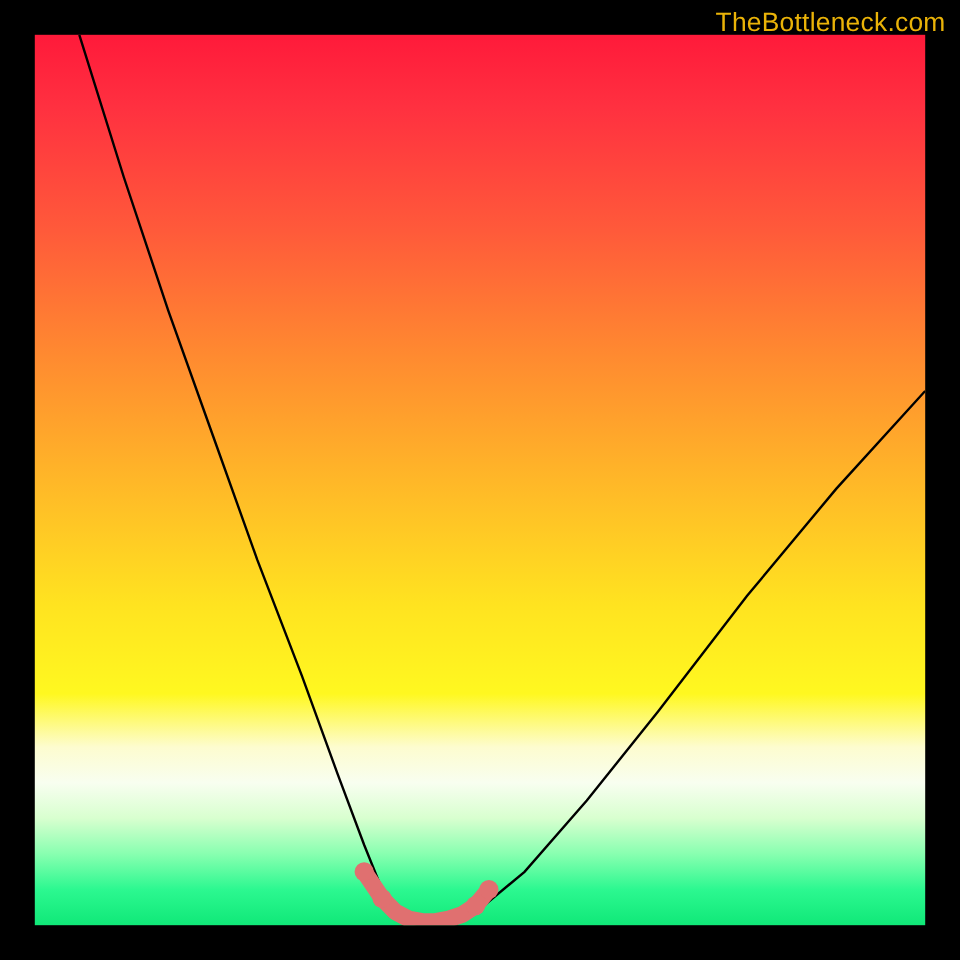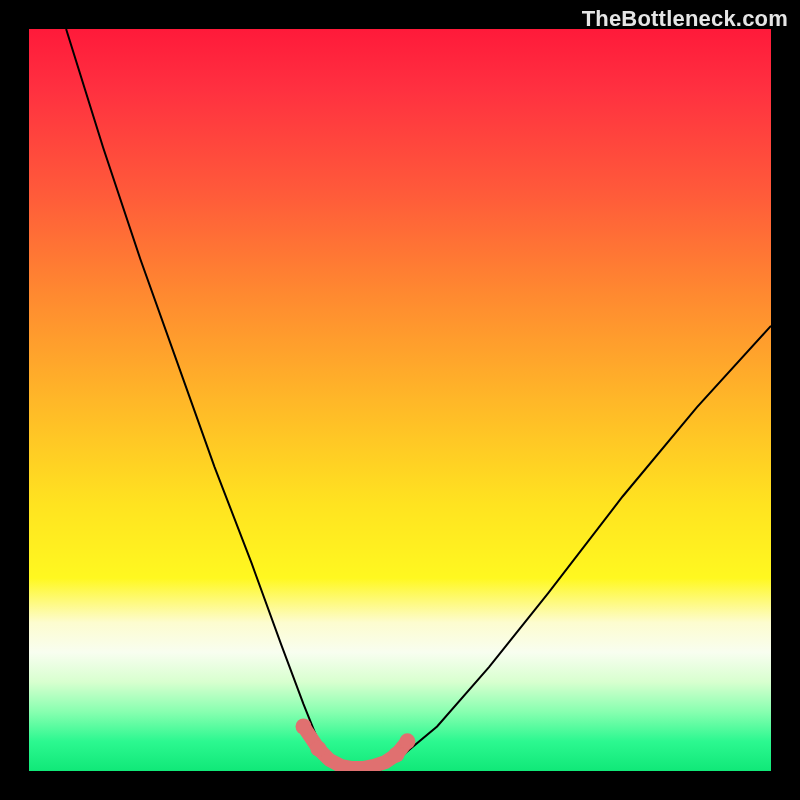--- a/index.html
+++ b/index.html
@@ -30,23 +30,23 @@
       #d8ffcf 88%,
       #88ffb0 92%,
       #2cf890 96%,
       #10e878 100%
     );
   }
   .watermark {
     position: absolute;
     top: 6px;
     right: 12px;
-    color: #e5e5e5;
+    color: #eab308;
     font-size: 22px;
-    font-weight: 700;
+    font-weight: 400;
     letter-spacing: 0.2px;
     user-select: none;
   }
   svg.curve {
     position: absolute;
     left: 0;
     top: 0;
     width: 742px;
     height: 742px;
     pointer-events: none;

